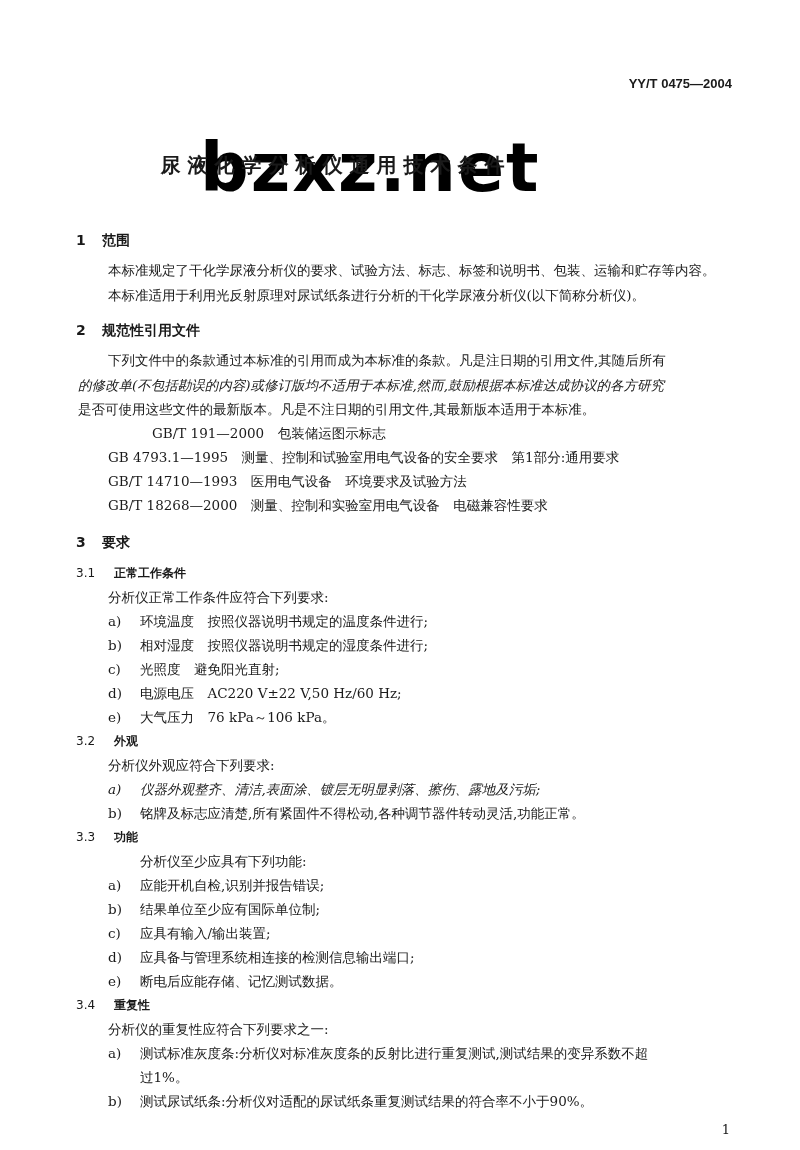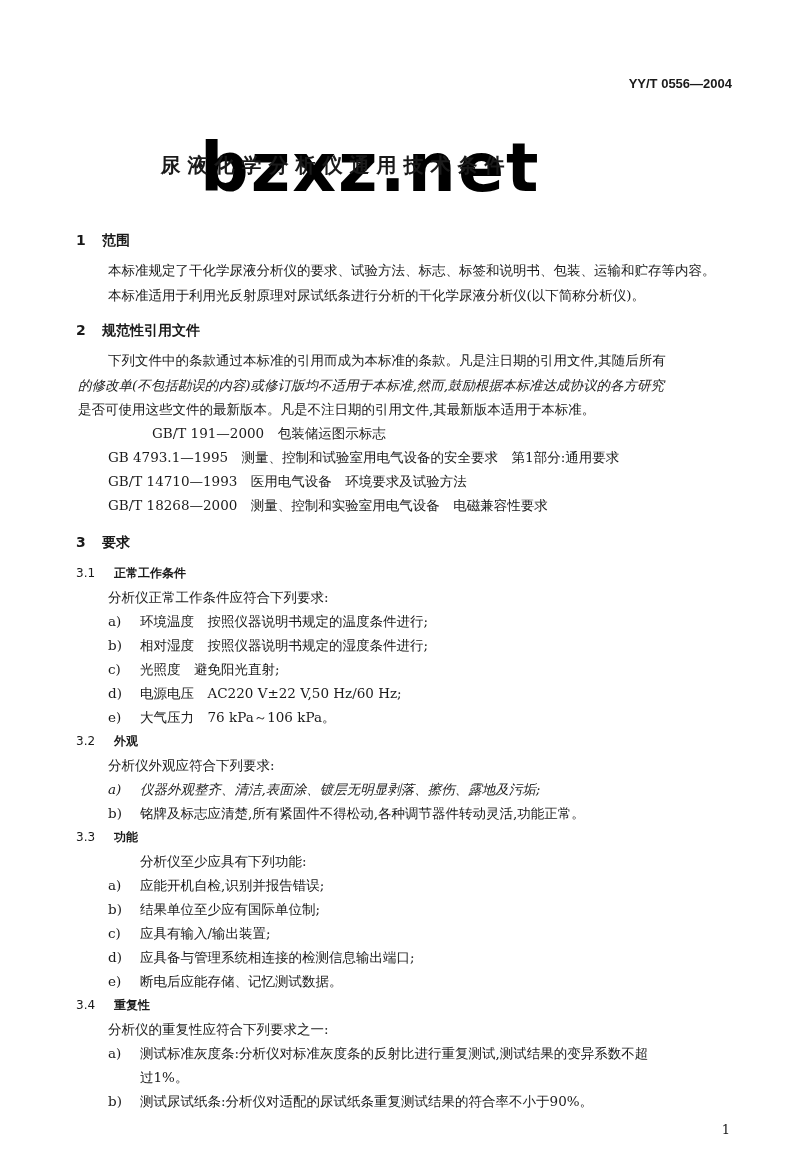--- a/index.html
+++ b/index.html
@@ -15,21 +15,21 @@
   .h1 .num { display: inline-block; width: 26px; }
   .h2 { font-size: 12px; font-weight: bold; font-family: "DejaVu Sans", sans-serif; }
   .h2 .num { display: inline-block; width: 38px; font-weight: normal; }
   .p { font-size: 13.5px; }
   .li .lbl { display: inline-block; width: 32px; }
   .page-num { right: 70px; top: 1080px; font-size: 13px; }
 </style>
 </head>
 <body>
 
-<div class="abs std-code">YY/T 0556—2004</div>
+<div class="abs std-code">YY/T 0475—2004</div>
 <div class="abs watermark">bzxz.net</div>
 <div class="abs title">尿液化学分析仪通用技术条件</div>
 
 <div class="abs h1" style="left:76px; top:232px;">
   <span class="num">1</span><span>范围</span>
 </div>
 <div class="abs p" style="left:108px; top:262px;">本标准规定了干化学尿液分析仪的要求、试验方法、标志、标签和说明书、包装、运输和贮存等内容。</div>
 <div class="abs p" style="left:108px; top:287px;">本标准适用于利用光反射原理对尿试纸条进行分析的干化学尿液分析仪(以下简称分析仪)。</div>
 
 <div class="abs h1" style="left:76px; top:322px;">

